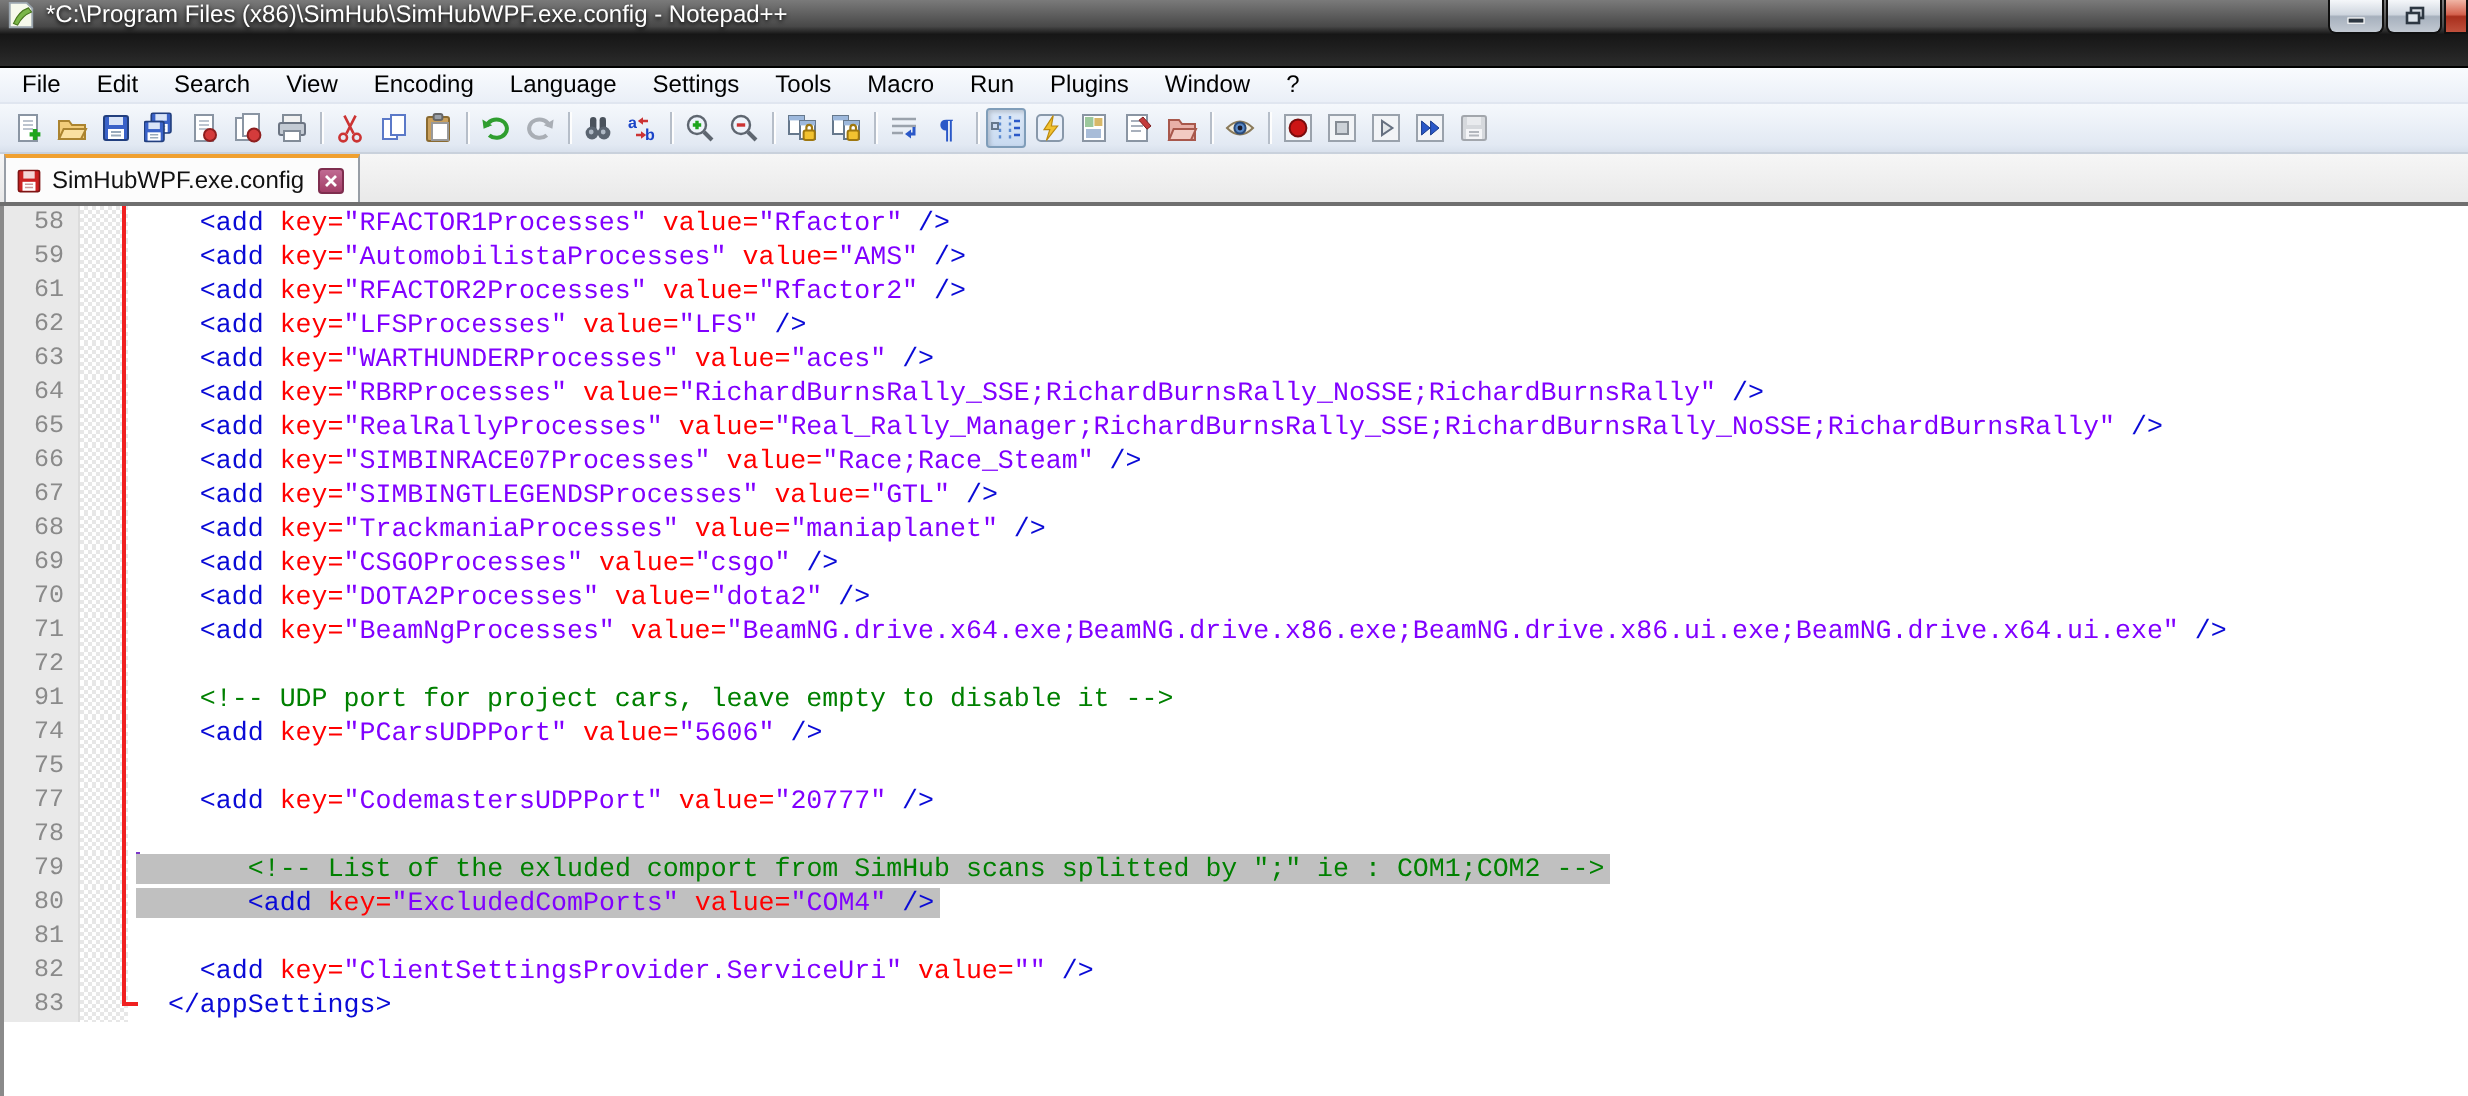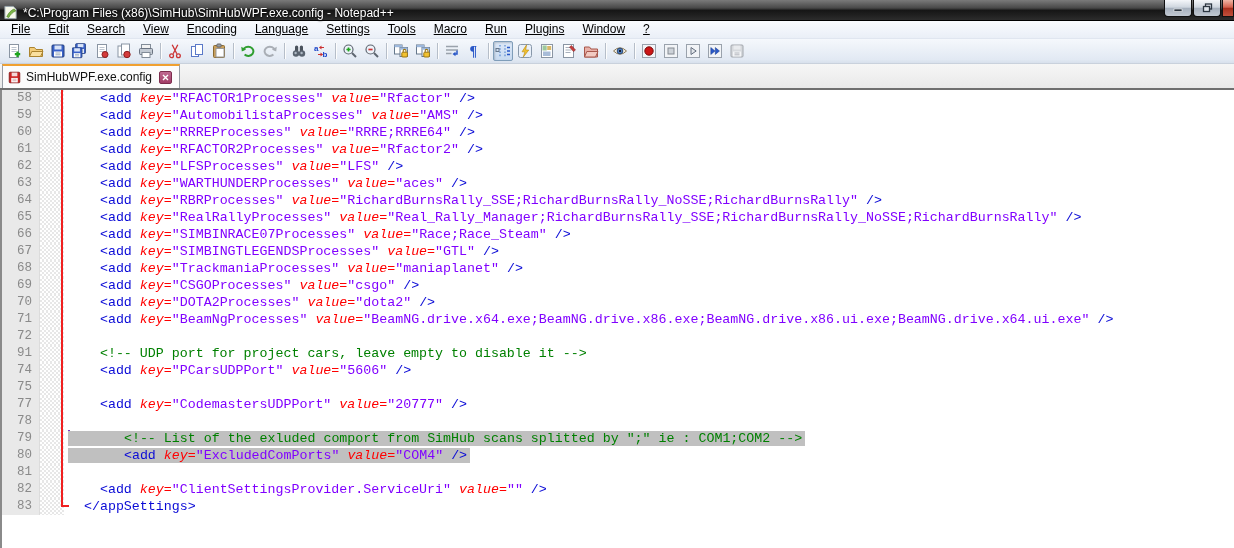--- a/index.html
+++ b/index.html
@@ -5,23 +5,23 @@
   * { box-sizing: border-box; }
   html,body { margin:0; padding:0; }
   body {
     width:1234px; height:548px; overflow:hidden;
     font-family:"Liberation Sans", sans-serif;
     background:#fff; position:relative;
   }
 
   
   .titlebar {
-    height:21px; position:relative;
+    height:34px; position:relative;
     background:linear-gradient(180deg,#7a7a7a 0%,#484848 40%,#161616 52%,#222 80%,#2c2c2c 100%);
-    display:flex; align-items:flex-end; padding-left:3px;
+    display:flex; align-items:flex-start; padding-left:3px;
     border-bottom:1px solid #000;
   }
   .titlebar-text { color:#fff; font-size:12px; margin-left:5px; text-shadow:0 1px 2px #000; white-space:nowrap; }
   .appicon { width:15px; height:15px; display:inline-block; }
   .wbuttons { position:absolute; right:0; top:0; display:flex; gap:1px; }
   .wbtn {
     width:28px; height:17px; border:1px solid #101010; border-top:none;
     border-radius:0 0 4px 4px;
     background:linear-gradient(180deg,#f5f7fa 0%,#cfd6df 45%,#a6b0bd 52%,#c2c9d2 100%);
     display:flex; align-items:center; justify-content:center;
@@ -30,21 +30,21 @@
     width:12px; border-radius:0;
     background:linear-gradient(180deg,#f0b5a5 0%,#d4624e 45%,#a82f1d 52%,#c0503c 100%);
   }
 
   
   .menubar {
     height:18px; background:linear-gradient(180deg,#f9fbfe 0%,#eaeff7 100%);
     border-bottom:1px solid #e0e6f0;
     display:flex; align-items:center; font-size:12px; color:#000; padding-left:2px;
   }
-  .menu-item { padding:1px 9px 2px 9px; white-space:nowrap;text-decoration:underline; }
+  .menu-item { padding:1px 9px 2px 9px; white-space:nowrap; }
 
   
   .toolbar {
     height:25px; background:linear-gradient(180deg,#f5f8fc 0%,#e2e9f3 85%,#d8e0ec 100%);
     border-bottom:1px solid #c9d1dc;
     display:flex; align-items:center; padding-left:3px;
   }
   .tbtn {
     width:20px; height:20px; margin:0 1px; border:1px solid transparent; border-radius:2px;
     display:flex; align-items:center; justify-content:center; flex:none;
@@ -99,21 +99,21 @@
   .fstub { position:absolute; right:-5px; top:7px; width:7px; height:2px; background:var(--foldline); }
   .fbox {
     position:absolute; left:5px; top:3px; width:11px; height:11px;
     background:#fff; border:1px solid #808080;
   }
   .fbox::after { content:""; position:absolute; left:2px; right:2px; top:4px; height:1px; background:#333; }
   .ctext { flex:1; padding-left:4px; color:#000; }
   .sel { background:var(--selbg); padding-right:3px;padding-left:24px; }
   .caret { display:inline-block; width:2px; height:15px; background:#7a35c8; vertical-align:-3px; margin-right:-2px; }
   .c-tag  { color:var(--tag); }
-  .c-attr { color:var(--attr);font-style:italic; }
+  .c-attr { color:var(--attr); }
   .c-str  { color:var(--str); }
   .c-com  { color:var(--com); }
 </style>
 </head>
 <body>
 
 <div class="titlebar">
   <span class="appicon">
     <svg width="15" height="15" viewBox="0 0 16 16">
       <path d="M2 1.5h9l3 3v10H2z" fill="#f6f9ec" stroke="#9aa5ae"></path>
@@ -467,21 +467,20 @@
       <svg width="7" height="7" viewBox="0 0 7 7">
           <path d="M1 1l5 5M6 1L1 6" stroke="#fff" stroke-width="1.4"></path>
         </svg>
     </span>
   </div>
 </div>
 
 <div class="editor" id="editor">
     <div class="row"><div class="lnum">58</div><div class="fold"><div class="fline"></div></div><div class="ctext">    <span class="c-tag">&lt;add </span><span class="c-attr">key=</span><span class="c-str">"RFACTOR1Processes"</span> <span class="c-attr">value=</span><span class="c-str">"Rfactor"</span><span class="c-tag"> /&gt;</span></div></div>
     <div class="row"><div class="lnum">59</div><div class="fold"><div class="fline"></div></div><div class="ctext">    <span class="c-tag">&lt;add </span><span class="c-attr">key=</span><span class="c-str">"AutomobilistaProcesses"</span> <span class="c-attr">value=</span><span class="c-str">"AMS"</span><span class="c-tag"> /&gt;</span></div></div>
-    <div class="row"><div class="lnum">60</div><div class="fold"><div class="fline"></div></div><div class="ctext">    <span class="c-tag">&lt;add </span><span class="c-attr">key=</span><span class="c-str">"RRREProcesses"</span> <span class="c-attr">value=</span><span class="c-str">"RRRE;RRRE64"</span><span class="c-tag"> /&gt;</span></div></div>
     <div class="row"><div class="lnum">61</div><div class="fold"><div class="fline"></div></div><div class="ctext">    <span class="c-tag">&lt;add </span><span class="c-attr">key=</span><span class="c-str">"RFACTOR2Processes"</span> <span class="c-attr">value=</span><span class="c-str">"Rfactor2"</span><span class="c-tag"> /&gt;</span></div></div>
     <div class="row"><div class="lnum">62</div><div class="fold"><div class="fline"></div></div><div class="ctext">    <span class="c-tag">&lt;add </span><span class="c-attr">key=</span><span class="c-str">"LFSProcesses"</span> <span class="c-attr">value=</span><span class="c-str">"LFS"</span><span class="c-tag"> /&gt;</span></div></div>
     <div class="row"><div class="lnum">63</div><div class="fold"><div class="fline"></div></div><div class="ctext">    <span class="c-tag">&lt;add </span><span class="c-attr">key=</span><span class="c-str">"WARTHUNDERProcesses"</span> <span class="c-attr">value=</span><span class="c-str">"aces"</span><span class="c-tag"> /&gt;</span></div></div>
     <div class="row"><div class="lnum">64</div><div class="fold"><div class="fline"></div></div><div class="ctext">    <span class="c-tag">&lt;add </span><span class="c-attr">key=</span><span class="c-str">"RBRProcesses"</span> <span class="c-attr">value=</span><span class="c-str">"RichardBurnsRally_SSE;RichardBurnsRally_NoSSE;RichardBurnsRally"</span><span class="c-tag"> /&gt;</span></div></div>
     <div class="row"><div class="lnum">65</div><div class="fold"><div class="fline"></div></div><div class="ctext">    <span class="c-tag">&lt;add </span><span class="c-attr">key=</span><span class="c-str">"RealRallyProcesses"</span> <span class="c-attr">value=</span><span class="c-str">"Real_Rally_Manager;RichardBurnsRally_SSE;RichardBurnsRally_NoSSE;RichardBurnsRally"</span><span class="c-tag"> /&gt;</span></div></div>
     <div class="row"><div class="lnum">66</div><div class="fold"><div class="fline"></div></div><div class="ctext">    <span class="c-tag">&lt;add </span><span class="c-attr">key=</span><span class="c-str">"SIMBINRACE07Processes"</span> <span class="c-attr">value=</span><span class="c-str">"Race;Race_Steam"</span><span class="c-tag"> /&gt;</span></div></div>
     <div class="row"><div class="lnum">67</div><div class="fold"><div class="fline"></div></div><div class="ctext">    <span class="c-tag">&lt;add </span><span class="c-attr">key=</span><span class="c-str">"SIMBINGTLEGENDSProcesses"</span> <span class="c-attr">value=</span><span class="c-str">"GTL"</span><span class="c-tag"> /&gt;</span></div></div>
     <div class="row"><div class="lnum">68</div><div class="fold"><div class="fline"></div></div><div class="ctext">    <span class="c-tag">&lt;add </span><span class="c-attr">key=</span><span class="c-str">"TrackmaniaProcesses"</span> <span class="c-attr">value=</span><span class="c-str">"maniaplanet"</span><span class="c-tag"> /&gt;</span></div></div>
     <div class="row"><div class="lnum">69</div><div class="fold"><div class="fline"></div></div><div class="ctext">    <span class="c-tag">&lt;add </span><span class="c-attr">key=</span><span class="c-str">"CSGOProcesses"</span> <span class="c-attr">value=</span><span class="c-str">"csgo"</span><span class="c-tag"> /&gt;</span></div></div>
     <div class="row"><div class="lnum">70</div><div class="fold"><div class="fline"></div></div><div class="ctext">    <span class="c-tag">&lt;add </span><span class="c-attr">key=</span><span class="c-str">"DOTA2Processes"</span> <span class="c-attr">value=</span><span class="c-str">"dota2"</span><span class="c-tag"> /&gt;</span></div></div>

